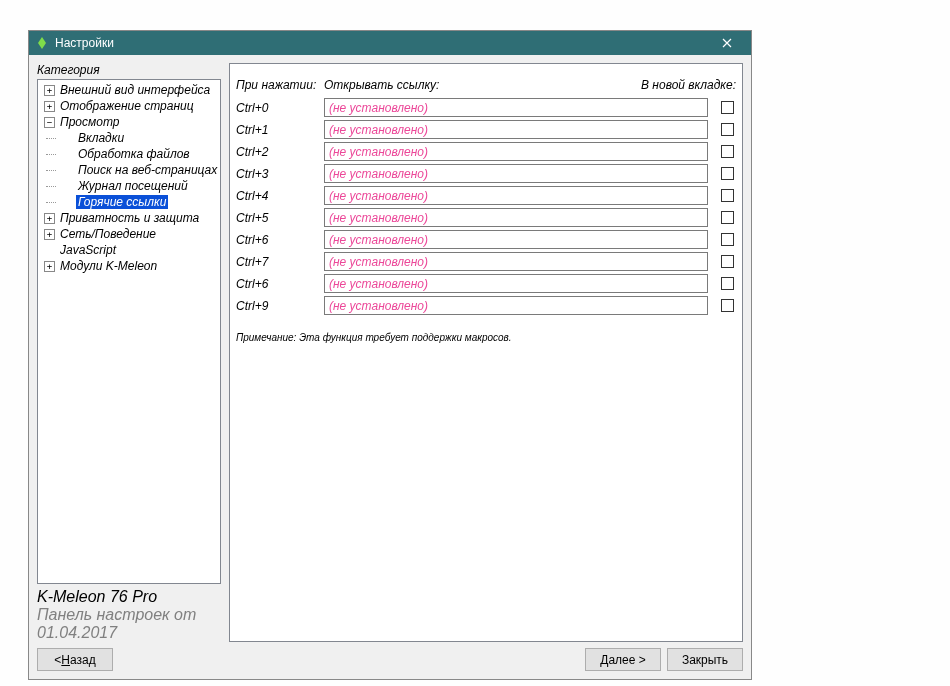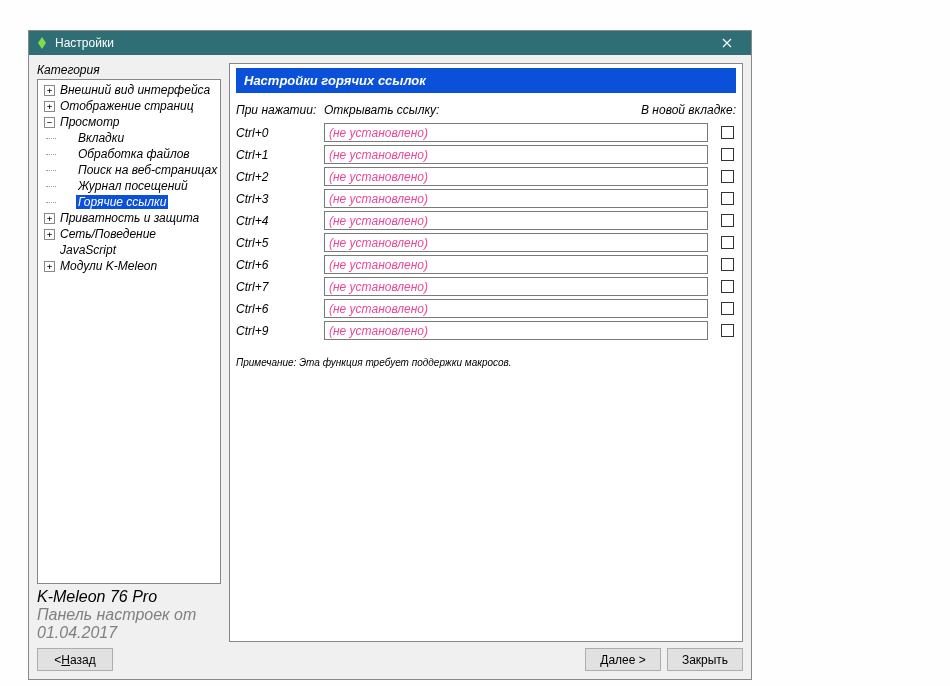--- a/index.html
+++ b/index.html
@@ -247,21 +247,20 @@
               </div>
           </div>
         </div>
         <div class="sidebar-footer">
           <div class="ver">K-Meleon 76 Pro</div>
           <div class="date">Панель настроек от 01.04.2017</div>
         </div>
       </div>
 
       <div class="content">
-        <div class="panel-title">Настройки горячих ссылок</div>
         <div class="headers">
           <div class="col-key">При нажатии:</div>
           <div class="col-link">Открывать ссылку:</div>
           <div class="col-tab">В новой вкладке:</div>
         </div>
         <div class="rows" id="rows">
             <div class="row">
               <div class="key">Ctrl+0</div>
               <div class="inp">(не установлено)</div>
               <div class="cb-wrap">

